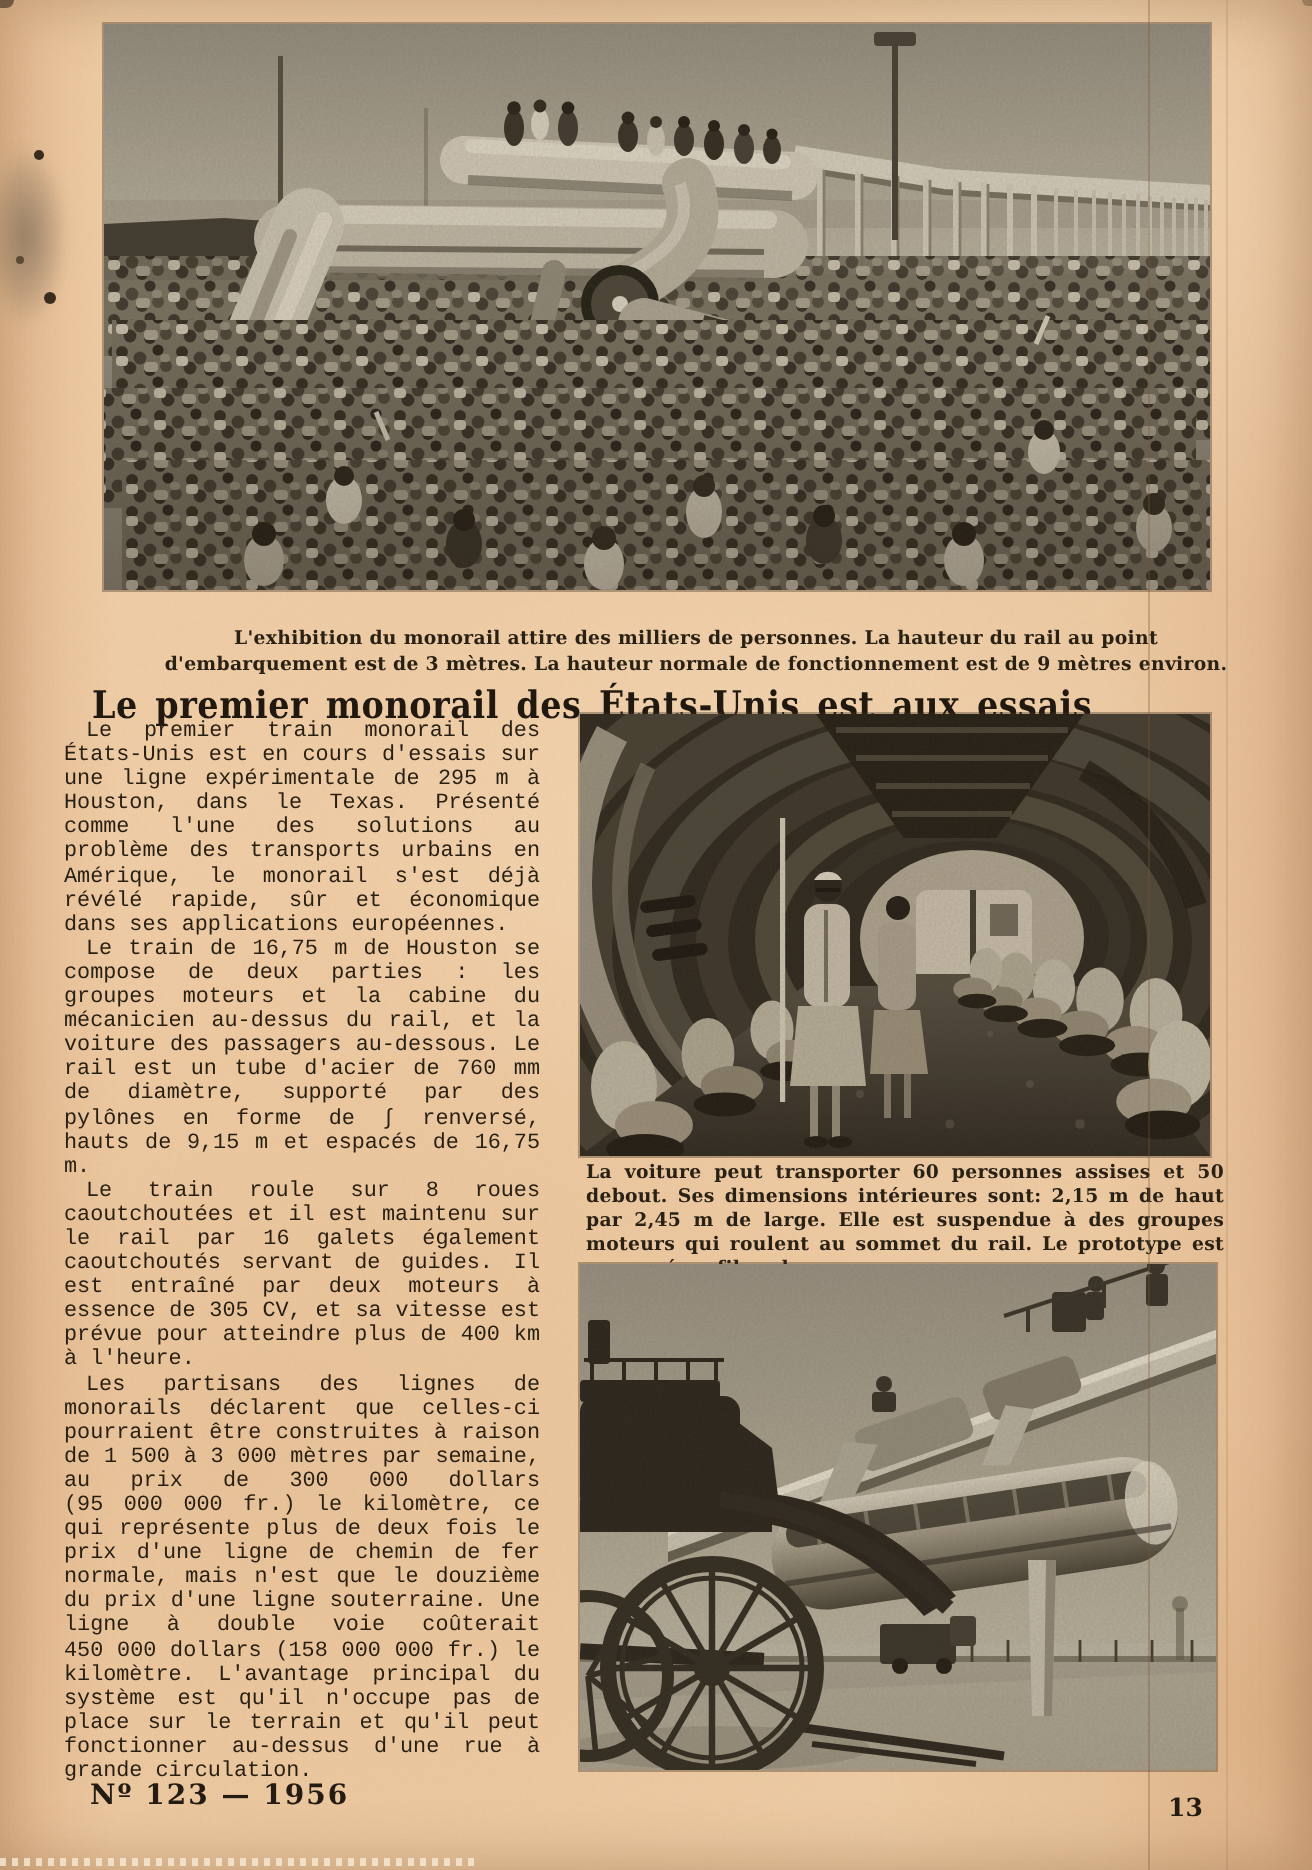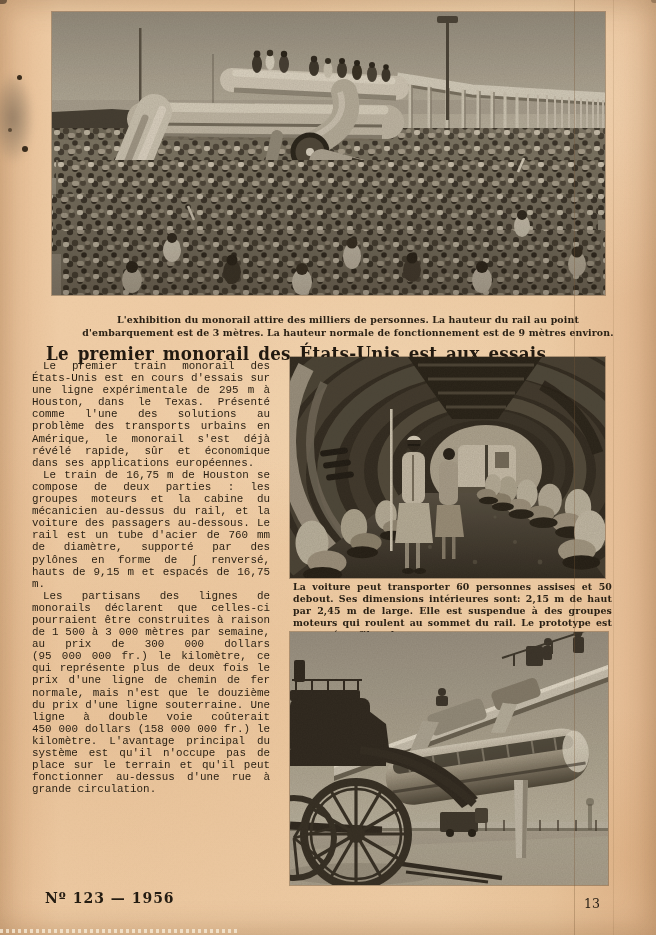--- a/index.html
+++ b/index.html
@@ -32,21 +32,21 @@
     position:absolute;left:32px;top:360px;width:238px;
     font-size:10.9px;line-height:12.1px;text-align:justify;color:#281f13;font-family:Liberation Mono, monospace;
   }
   .col p{margin:0;text-indent:11px;}
   .footer-issue{
     position:absolute;left:45px;top:890px;
     font-size:14px;font-weight:bold;letter-spacing:1px;color:#241c12;
   }
   .footer-page{
     position:absolute;left:584px;top:896px;
-    font-size:12.5px;font-weight:normal;color:#241c12;
+    font-size:12.5px;font-weight:bold;color:#241c12;
   }
   .crease{position:absolute;top:0;height:935px;pointer-events:none;}
   .crease.c1{left:574px;width:1px;background:rgba(122,86,52,.32);}
   .crease.c2{left:613px;width:1px;background:rgba(122,86,52,.14);}
   .stain{
     position:absolute;left:-8px;top:72px;width:42px;height:92px;border-radius:50%;
     background:radial-gradient(closest-side, rgba(96,84,70,.55), rgba(110,95,78,.28) 60%, transparent);
     filter:blur(3px);
   }
   .stain-dot{position:absolute;border-radius:50%;background:#3a2c1c;}
@@ -219,20 +219,21 @@
     </svg>
   </figure>
 
   <div class="caption center" style="left:75px;top:298px;width:546px;margin-top:16px;">L'exhibition du monorail attire des milliers de personnes. La hauteur du rail au point d'embarquement est de 3 mètres. La hauteur normale de fonctionnement est de 9 mètres environ.</div>
 
   <h1 class="headline">Le premier monorail des États-Unis est aux essais</h1>
 
   <div class="col">
     <p>Le premier train monorail des États-Unis est en cours d'essais sur une ligne expérimentale de 295 m à Houston, dans le Texas. Présenté comme l'une des solutions au problème des transports urbains en Amérique, le monorail s'est déjà révélé rapide, sûr et économique dans ses applications européennes.</p>
     <p>Le train de 16,75 m de Houston se compose de deux parties : les groupes moteurs et la cabine du mécanicien au-dessus du rail, et la voiture des passagers au-dessous. Le rail est un tube d'acier de 760 mm de diamètre, supporté par des pylônes en forme de ∫ renversé, hauts de 9,15 m et espacés de 16,75 m.</p>
+    <p>Le train roule sur 8 roues caoutchoutées et il est maintenu sur le rail par 16 galets également caoutchoutés servant de guides. Il est entraîné par deux moteurs à essence de 305 CV, et sa vitesse est prévue pour atteindre plus de 400 km à l'heure.</p>
     <p>Les partisans des lignes de monorails déclarent que celles-ci pourraient être construites à raison de 1&nbsp;500 à 3&nbsp;000 mètres par semaine, au prix de 300&nbsp;000 dollars (95&nbsp;000&nbsp;000 fr.) le kilomètre, ce qui représente plus de deux fois le prix d'une ligne de chemin de fer normale, mais n'est que le douzième du prix d'une ligne souterraine. Une ligne à double voie coûterait 450&nbsp;000 dollars (158&nbsp;000&nbsp;000 fr.) le kilomètre. L'avantage principal du système est qu'il n'occupe pas de place sur le terrain et qu'il peut fonctionner au-dessus d'une rue à grande circulation.</p>
   </div>
 
   <figure class="photo" style="left:290px;top:357px;width:315px;height:221px;margin:0;">
     <svg width="315" height="221" viewBox="0 0 315 221">
       <defs>
         <linearGradient id="iflr" x1="0" y1="0" x2="0" y2="1">
           <stop offset="0" stop-color="#4a463c"></stop>
             <stop offset="1" stop-color="#23201a"></stop>
         </linearGradient>

